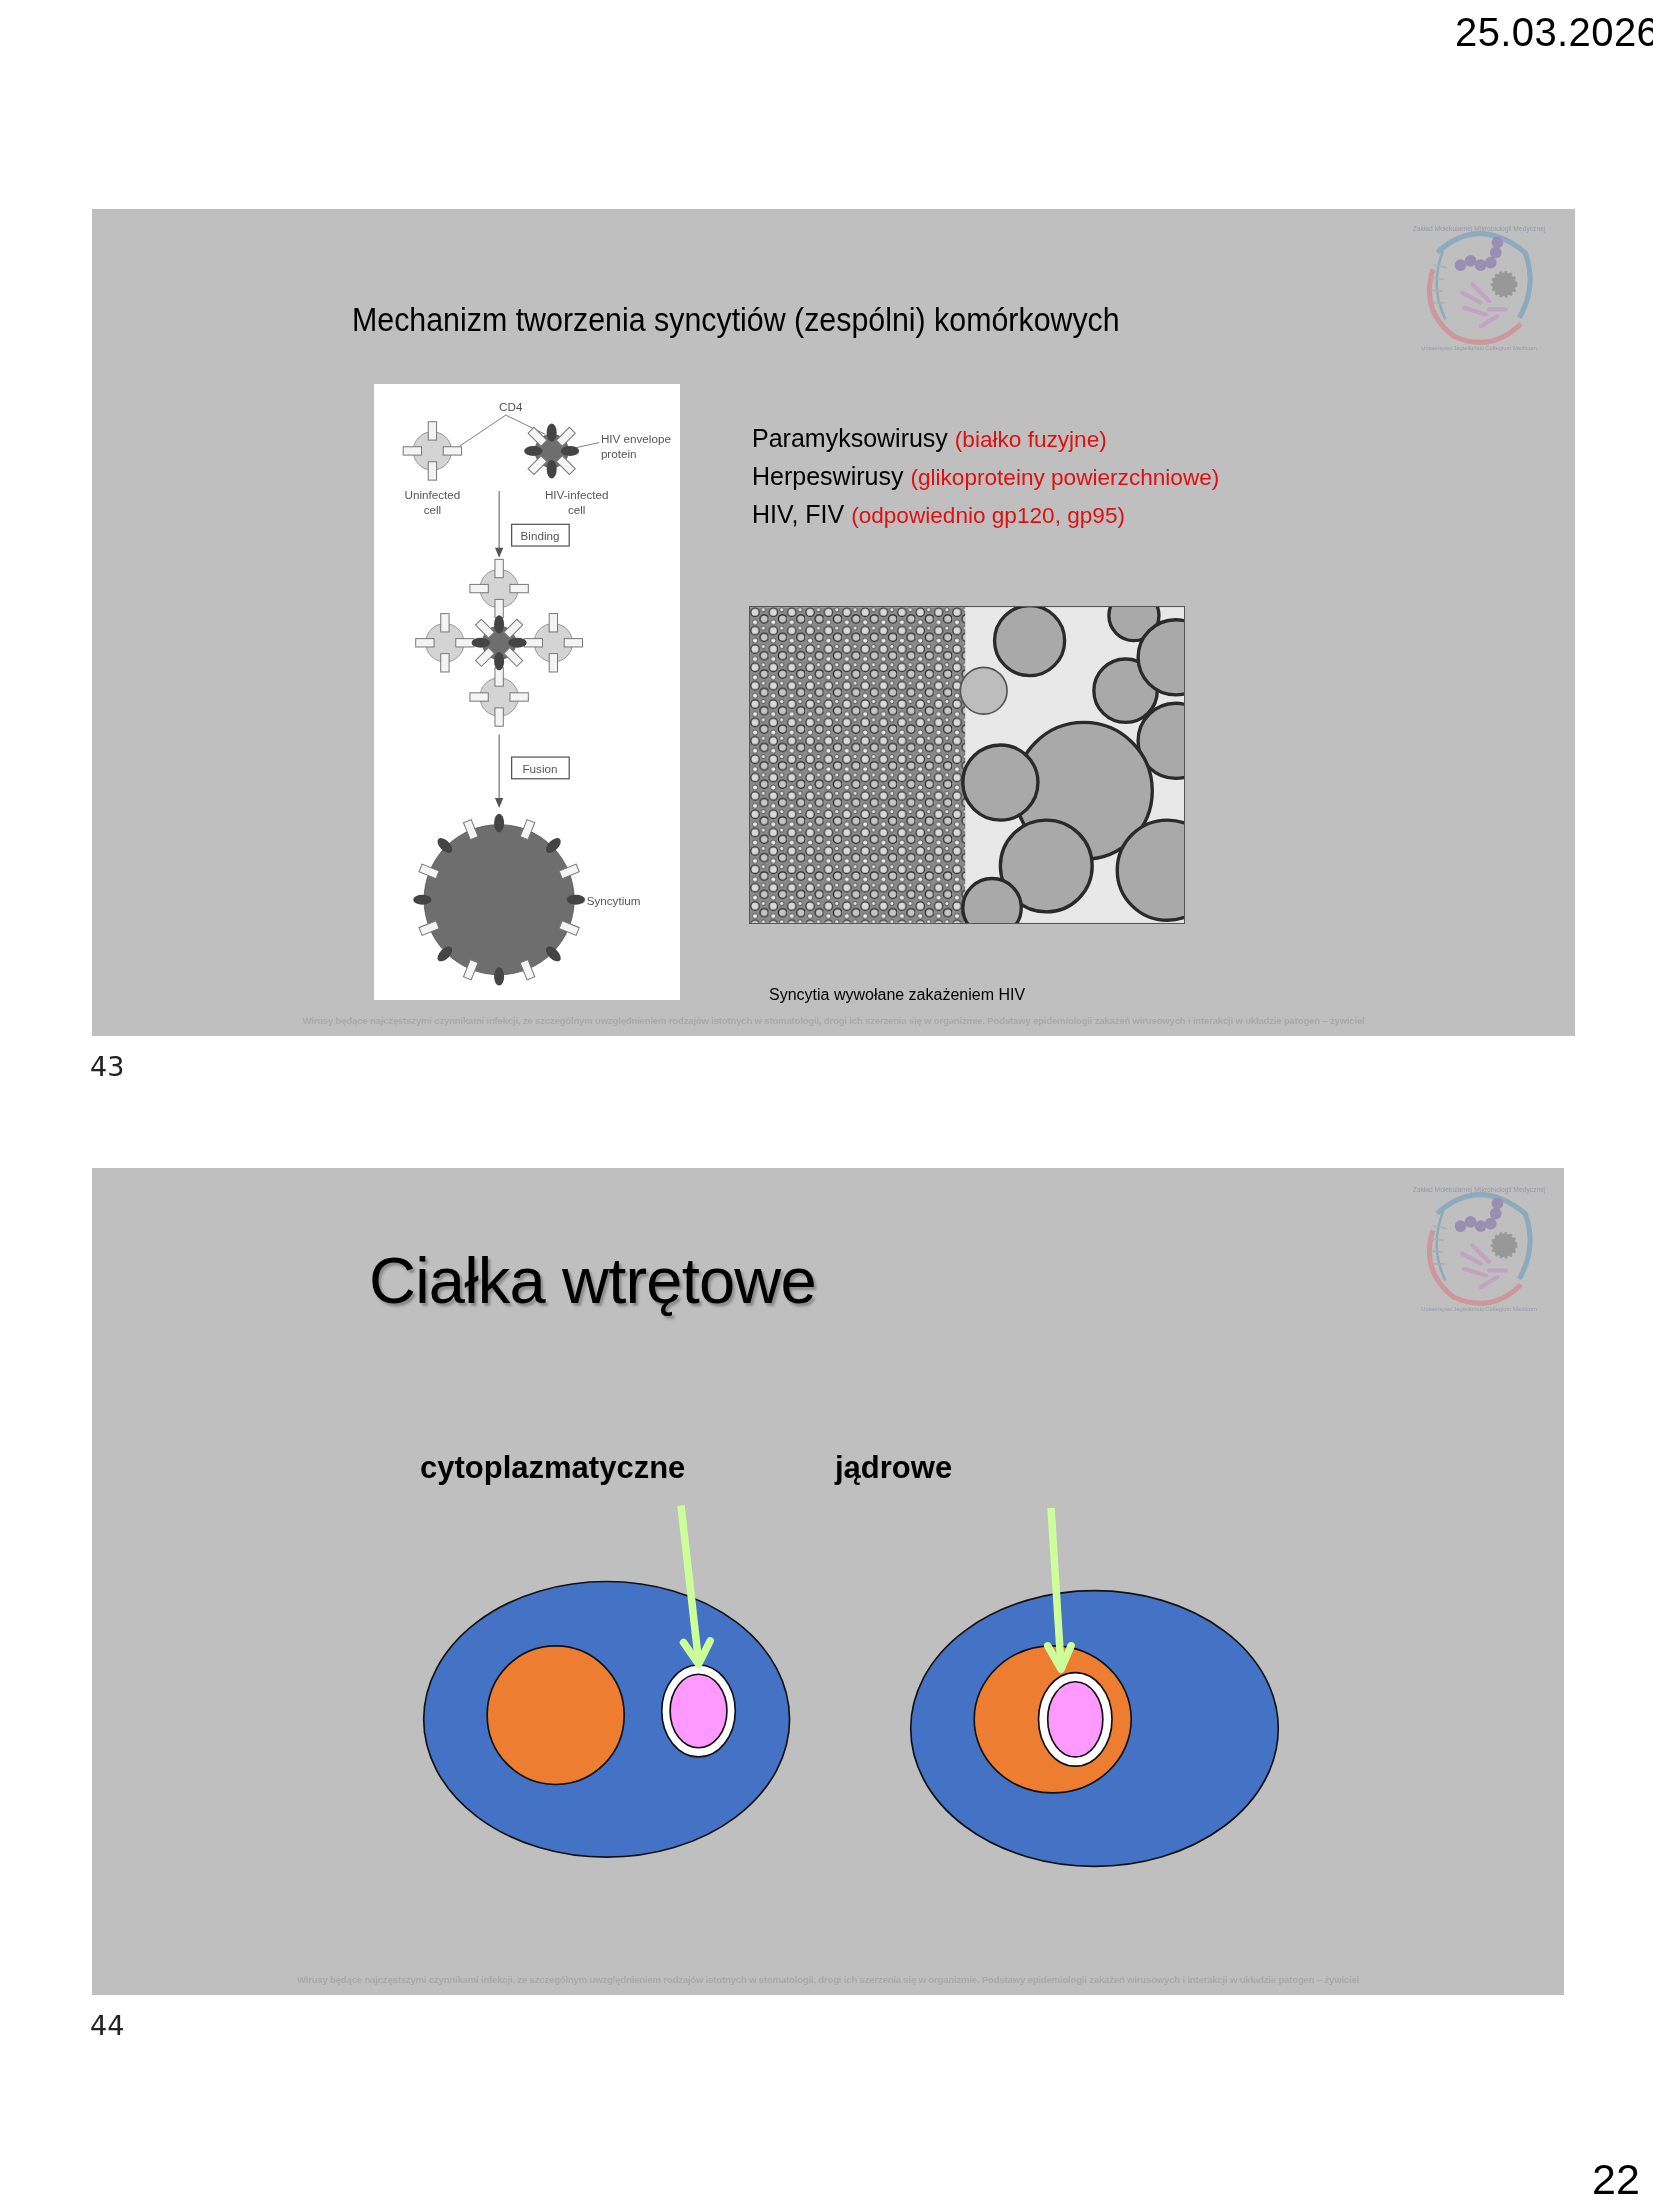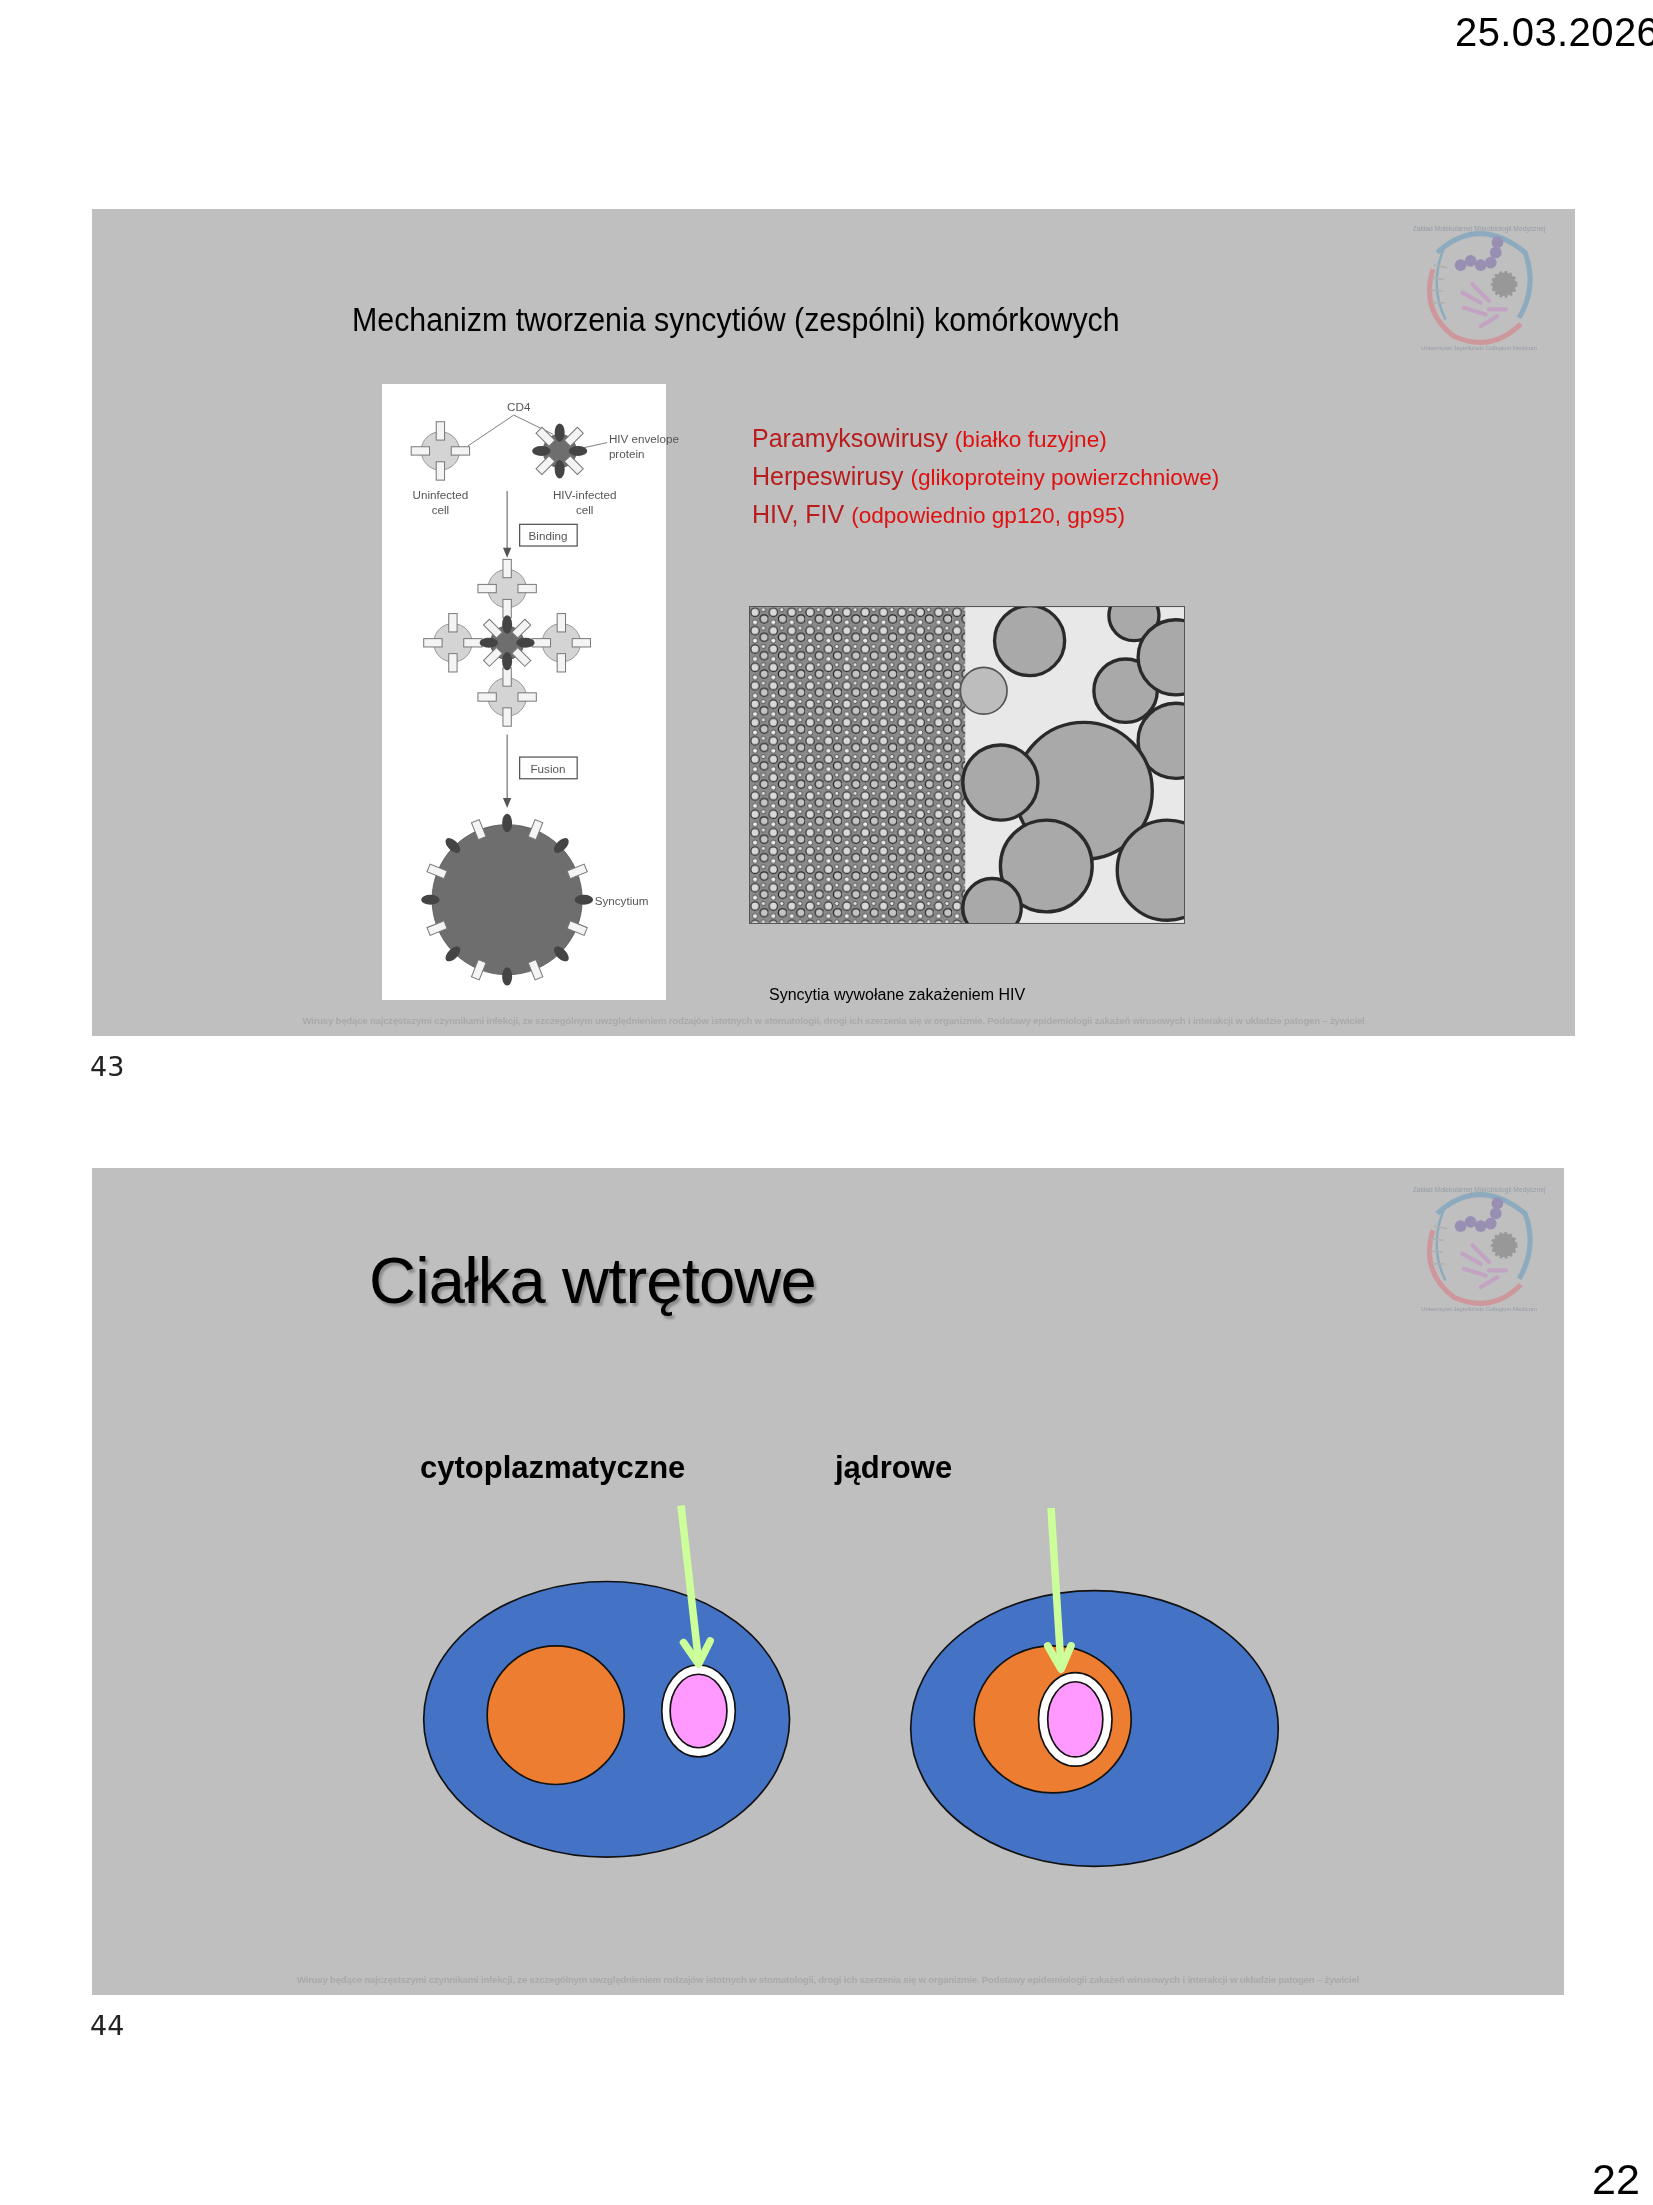--- a/index.html
+++ b/index.html
@@ -8,24 +8,24 @@
   .abs { position:absolute; }
   .page-date { left:1455px; top:10px; font-size:40px; letter-spacing:0.4px; }
   .page-number { left:1592px; top:2155px; font-size:43px; }
   .slide-num { font-size:27px; color:#222; font-family:"DejaVu Sans", sans-serif; }
   .slide { position:absolute; left:92px; width:1472px; height:827px; background:#bfbfbf; overflow:hidden; }
   .slide-footer { position:absolute; left:0; right:0; bottom:10px; text-align:center;
       font-family:"Liberation Sans", sans-serif; font-weight:bold; font-size:9.6px; color:#a9a9a9;
       letter-spacing:-0.2px; white-space:nowrap; filter:blur(0.5px); }
   .logo { position:absolute; width:134px; height:134px; opacity:0.75; }
   .s1-title { left:260px; top:92px; font-size:33px; font-family:"Liberation Sans Narrow","Liberation Sans", sans-serif; transform:scaleX(0.92); transform-origin:left top; white-space:nowrap; }
-  .diagram-box { left:282px; top:175px; width:284px; height:616px; background:#fff;margin-left:8px; }
+  .diagram-box { left:282px; top:175px; width:306px; height:616px; background:#fff; }
   .diagram-box text { font-family:"Liberation Sans", sans-serif; fill:#555; }
   .virus-list { left:660px; top:211px; font-size:25px; line-height:37px; font-family:"Liberation Sans", sans-serif; }
-  .virus-list .v { color:#b91c1c; }
+  .virus-list .v { color:#000000; }
   .virus-list .p { color:#e01010; font-size:22.6px; }
   .photo { left:657px; top:397px; width:434px; height:316px; overflow:hidden; border:0.8px solid #555; }
   .caption { left:677px; top:777px; font-size:16px;text-align:center; }
   .s2-title { left:277px; top:75px; font-size:65px; font-weight:normal; text-shadow:2.5px 2.5px 2.5px #8a8a8a; letter-spacing:-0.8px;text-align:center; }
   .label-bold { font-size:31px; font-weight:bold; white-space:nowrap; }
 </style>
 </head>
 <body>
 
 <div class="abs page-date">25.03.2026</div>

